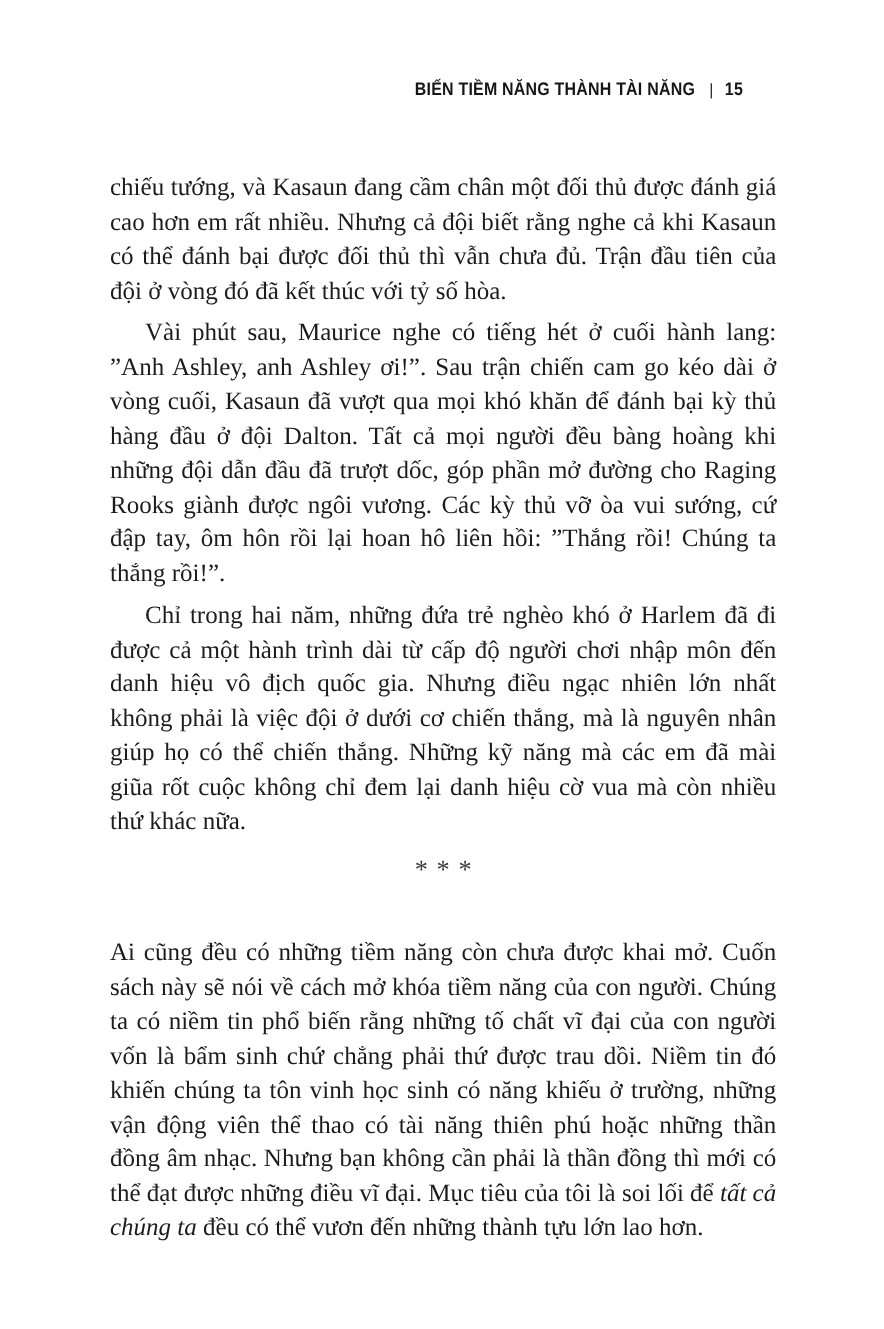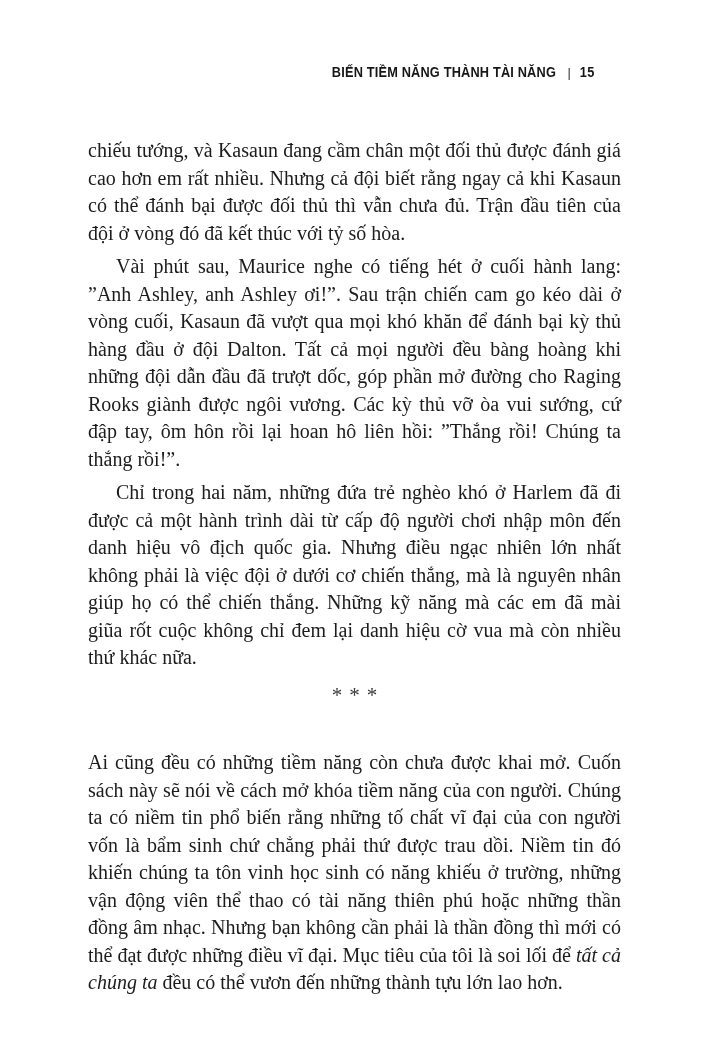--- a/index.html
+++ b/index.html
@@ -70,21 +70,21 @@
 <body>
 
 <div class="page">
 
   <div class="running-header">
     <span class="running-header-inner"><span>BIẾN TIỀM NĂNG THÀNH TÀI NĂNG</span><span class="divider">|</span><span class="pagenum">15</span></span>
   </div>
 
   <div class="page-body">
 
-    <p>chiếu tướng, và Kasaun đang cầm chân một đối thủ được đánh giá cao hơn em rất nhiều. Nhưng cả đội biết rằng ngay cả khi Kasaun có thể đánh bại được đối thủ thì vẫn chưa đủ. Trận đầu tiên của đội ở vòng đó đã kết thúc với tỷ số hòa.</p>
+    <p>chiếu tướng, và Kasaun đang cầm chân một đối thủ được đánh giá cao hơn em rất nhiều. Nhưng cả đội biết rằng nghe cả khi Kasaun có thể đánh bại được đối thủ thì vẫn chưa đủ. Trận đầu tiên của đội ở vòng đó đã kết thúc với tỷ số hòa.</p>
 
     <p class="indent">Vài phút sau, Maurice nghe có tiếng hét ở cuối hành lang: ”Anh Ashley, anh Ashley ơi!”. Sau trận chiến cam go kéo dài ở vòng cuối, Kasaun đã vượt qua mọi khó khăn để đánh bại kỳ thủ hàng đầu ở đội Dalton. Tất cả mọi người đều bàng hoàng khi những đội dẫn đầu đã trượt dốc, góp phần mở đường cho Raging Rooks giành được ngôi vương. Các kỳ thủ vỡ òa vui sướng, cứ đập tay, ôm hôn rồi lại hoan hô liên hồi: ”Thắng rồi! Chúng ta thắng rồi!”.</p>
 
     <p class="indent">Chỉ trong hai năm, những đứa trẻ nghèo khó ở Harlem đã đi được cả một hành trình dài từ cấp độ người chơi nhập môn đến danh hiệu vô địch quốc gia. Nhưng điều ngạc nhiên lớn nhất không phải là việc đội ở dưới cơ chiến thắng, mà là nguyên nhân giúp họ có thể chiến thắng. Những kỹ năng mà các em đã mài giũa rốt cuộc không chỉ đem lại danh hiệu cờ vua mà còn nhiều thứ khác nữa.</p>
 
     <div class="section-separator">***</div>
 
     <p class="closing-paragraph"><span>Ai cũng đều có những tiềm năng còn chưa được khai mở. Cuốn sách này sẽ nói về cách mở khóa tiềm năng của con người. Chúng ta có niềm tin phổ biến rằng những tố chất vĩ đại của con người vốn là bẩm sinh chứ chẳng phải thứ được trau dồi. Niềm tin đó khiến chúng ta tôn vinh học sinh có năng khiếu ở trường, những vận động viên thể thao có tài năng thiên phú hoặc những thần đồng âm nhạc. Nhưng bạn không cần phải là thần đồng thì mới có thể đạt được những điều vĩ đại. Mục tiêu của tôi là soi lối để </span><em>tất cả chúng ta</em><span> đều có thể vươn đến những thành tựu lớn lao hơn.</span></p>
 
   </div>

